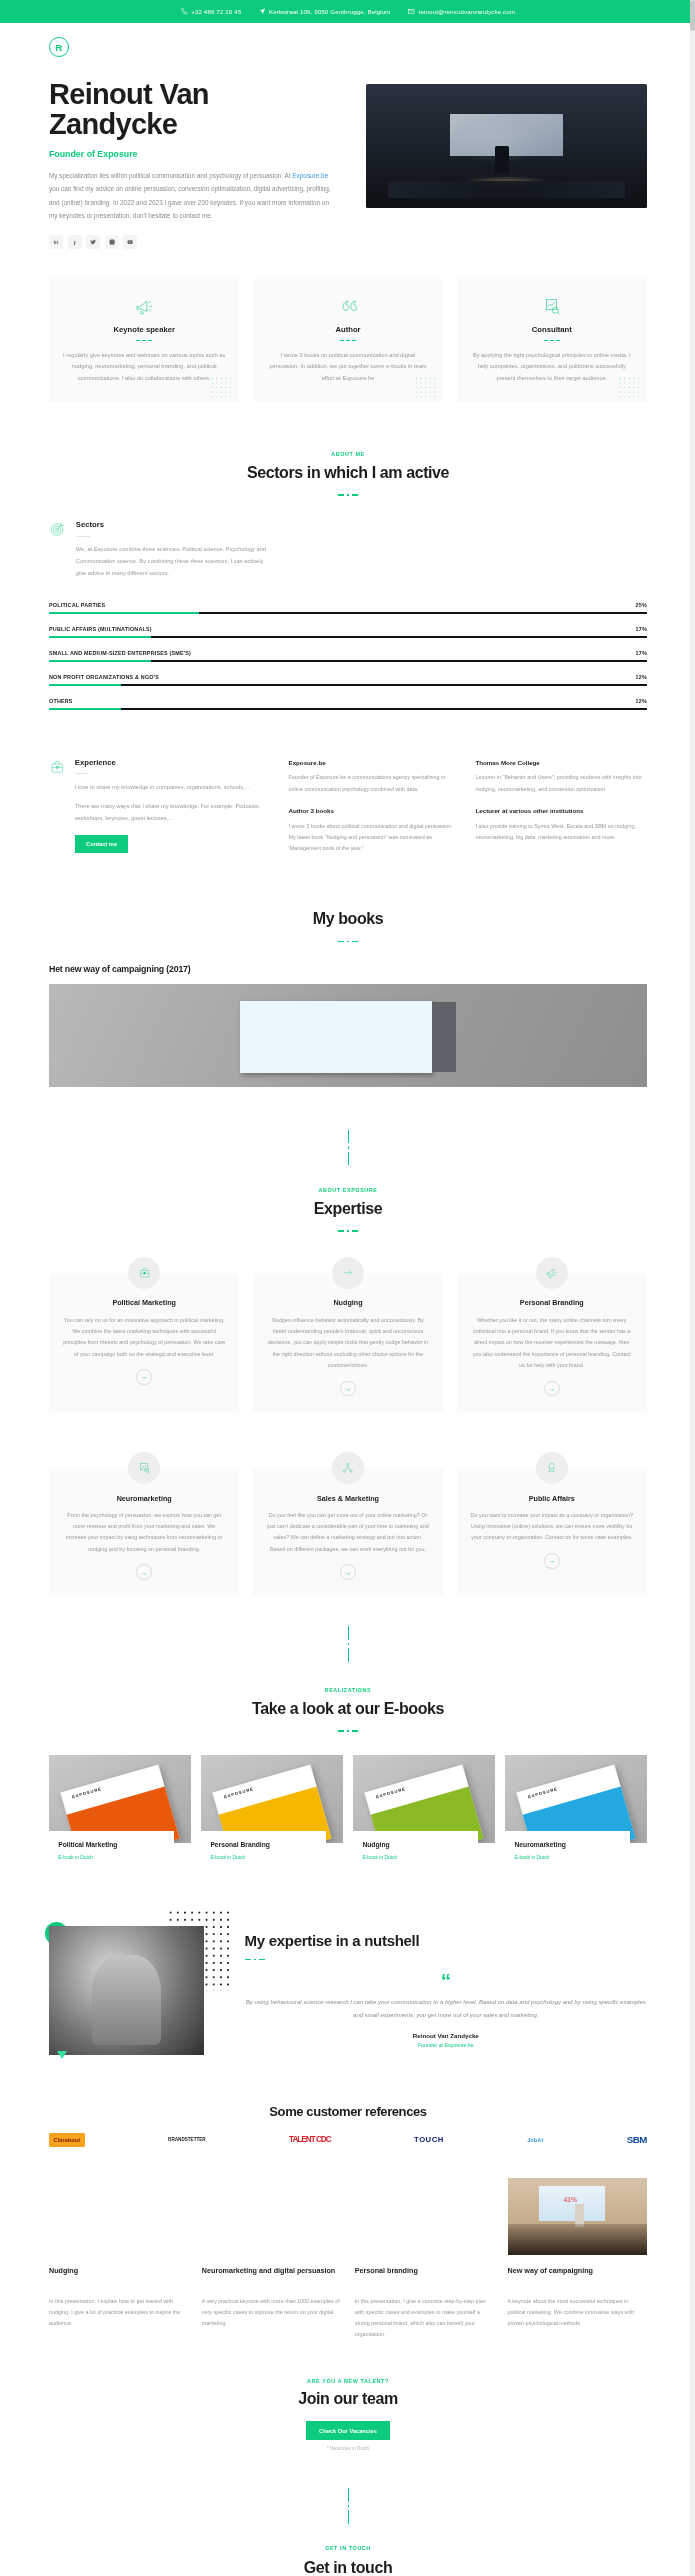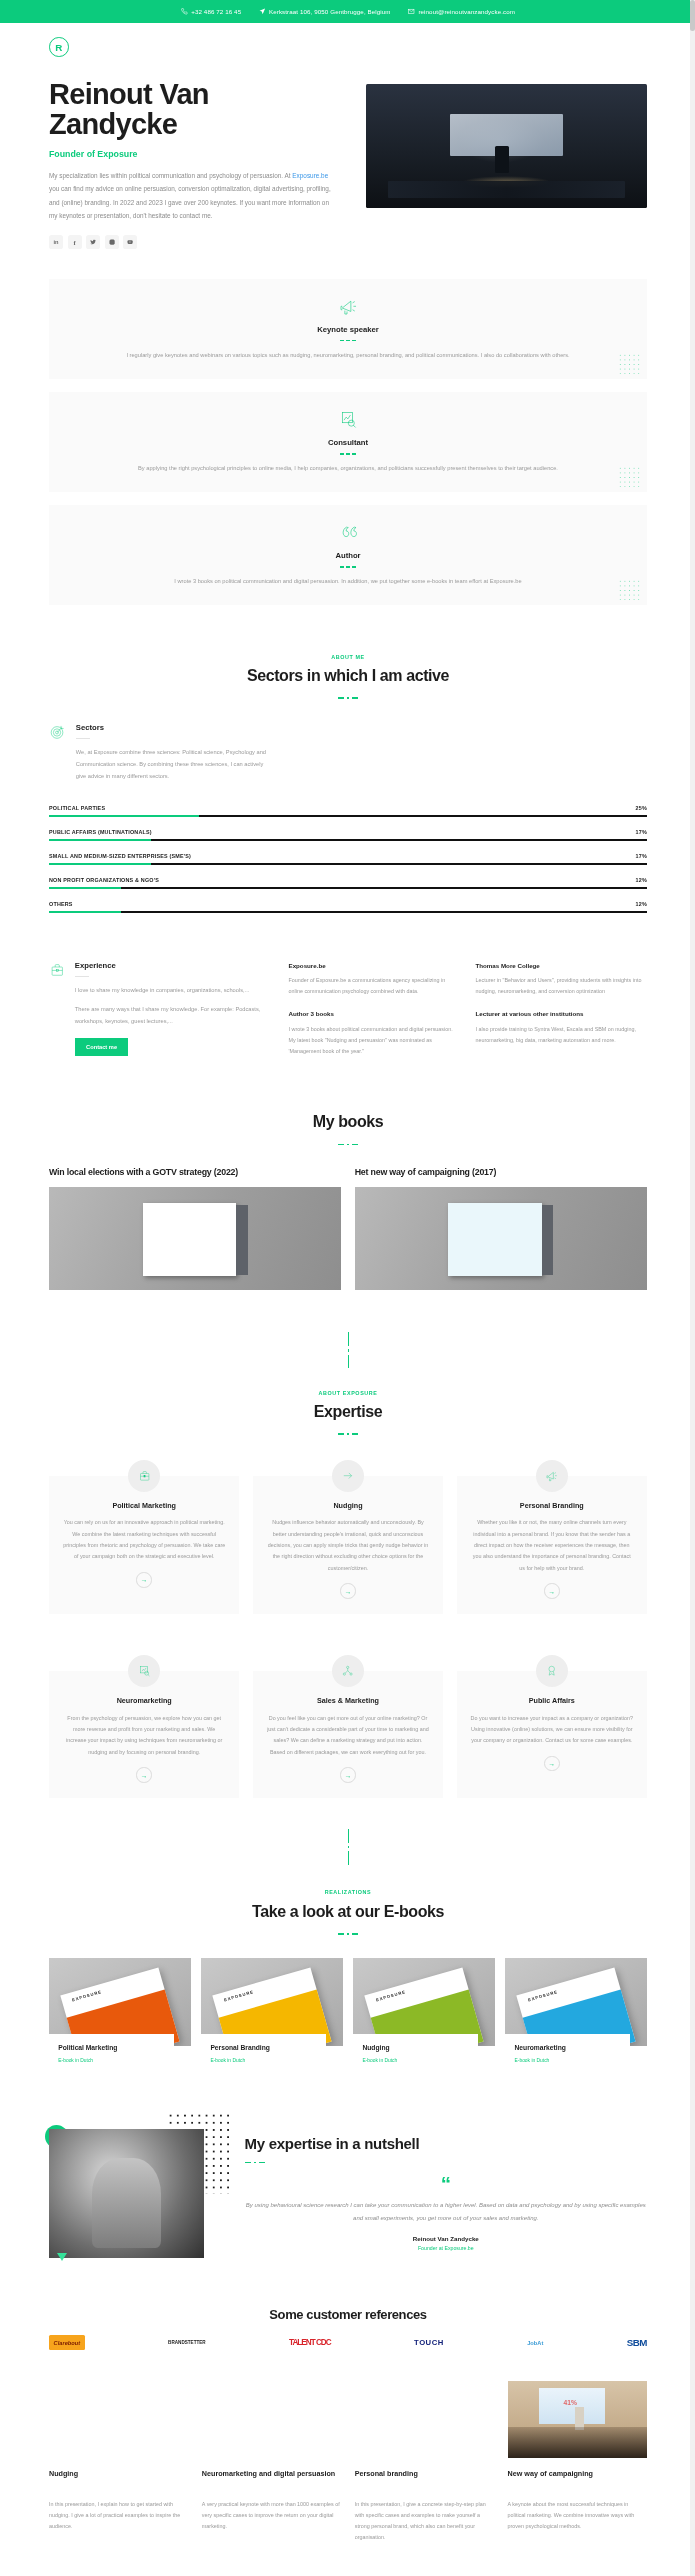--- a/index.html
+++ b/index.html
@@ -64,21 +64,21 @@
     position:absolute; left:30%; top:24%; width:40%; height:34%;
     background: linear-gradient(160deg,#cfd8e2,#9fb0c2); border-radius:1px; opacity:.85;
   }
   .hp-person { position:absolute; left:46%; top:50%; width:5%; height:22%; background:#0d1218; border-radius:1.5px; }
   .hp-row { position:absolute; left:8%; bottom:8%; width:84%; height:14%;
     background: linear-gradient(90deg,#1b222c,#12171e,#1b222c); opacity:.9; border-radius:1px;}
   .hp-glow { position:absolute; left:34%; bottom:16%; width:32%; height:10%;
     background: radial-gradient(ellipse at center, rgba(255,220,150,.35), transparent 70%); }
 
   
-  .roles { display: flex; gap: 13.4px; padding: 17.5px 0 27px; flex-direction: column; }
+  .roles { display: flex; gap: 13.4px; padding: 17.5px 0 27px; }
   .role {
     flex: 1; background: #fafafa; padding: 15.5px 13.4px 17.5px; text-align: center;
     position: relative; overflow: hidden;
   }
   .role-ico { height: 23px; display: flex; align-items: center; justify-content: center; margin-bottom: 7.2px; }
   .role-ico svg { width: 20.6px; height: 20.6px; stroke: #0ccb7d; fill: none; stroke-width: 1.4; }
   .role h3 { font-size: 7.7px; font-weight: 700; color: #1d1d1d; margin-bottom: 6.2px; }
   .role .dash { display:flex; justify-content:center; gap:2.1px; margin-bottom: 8.2px; }
   .role .dash i { width: 4.1px; height: 1.5px; background: #0ccb7d; display:block; }
   .role p { font-size: 5.7px; line-height: 2.05; color: #9a9a9a; }
@@ -344,49 +344,49 @@
           <i></i>
           <i></i>
           <i></i>
         </div>
       <p>I regularly give keynotes and webinars on various topics such as nudging, neuromarketing, personal branding, and political communications. I also do collaborations with others.</p>
       <div class="dots-br"></div>
     </div>
     <div class="role">
       <div class="role-ico">
         <svg viewBox="0 0 48 48">
+            <path d="M20 12c-5 2-8 7-8 13 0 5 3 9 7 9s6-3 6-7-3-6-6-6c0-4 2-7 5-8l-4-1z"></path>
+            <path d="M38 12c-5 2-8 7-8 13 0 5 3 9 7 9s6-3 6-7-3-6-6-6c0-4 2-7 5-8l-4-1z"></path>
+          </svg>
+      </div>
+      <h3>Author</h3>
+      <div class="dash">
+          <i></i>
+          <i></i>
+          <i></i>
+        </div>
+      <p>I wrote 3 books on political communication and digital persuasion. In addition, we put together some e-books in team effort at Exposure.be</p>
+      <div class="dots-br"></div>
+    </div>
+    <div class="role">
+      <div class="role-ico">
+        <svg viewBox="0 0 48 48">
             <rect x="10" y="8" width="24" height="24"></rect>
             <path d="M14 26l5-7 4 4 6-9"></path>
             <circle cx="31" cy="33" r="7"></circle>
             <path d="m36 38 5 5"></path>
           </svg>
       </div>
       <h3>Consultant</h3>
       <div class="dash">
           <i></i>
           <i></i>
           <i></i>
         </div>
       <p>By applying the right psychological principles to online media, I help companies, organizations, and politicians successfully present themselves to their target audience.</p>
-      <div class="dots-br"></div>
-    </div>
-    <div class="role">
-      <div class="role-ico">
-        <svg viewBox="0 0 48 48">
-            <path d="M20 12c-5 2-8 7-8 13 0 5 3 9 7 9s6-3 6-7-3-6-6-6c0-4 2-7 5-8l-4-1z"></path>
-            <path d="M38 12c-5 2-8 7-8 13 0 5 3 9 7 9s6-3 6-7-3-6-6-6c0-4 2-7 5-8l-4-1z"></path>
-          </svg>
-      </div>
-      <h3>Author</h3>
-      <div class="dash">
-          <i></i>
-          <i></i>
-          <i></i>
-        </div>
-      <p>I wrote 3 books on political communication and digital persuasion. In addition, we put together some e-books in team effort at Exposure.be</p>
       <div class="dots-br"></div>
     </div>
   </section>
 
   <section class="sectors-wrap">
     <div class="sec-kicker">ABOUT ME</div>
     <h2 class="sec-title">Sectors in which I am active</h2>
     <div class="sec-dash">
         <i></i>
         <i></i>
@@ -496,28 +496,20 @@
 
   <section class="books-wrap">
     <h2 class="sec-title">My books</h2>
     <div class="sec-dash">
         <i></i>
         <i></i>
         <i></i>
       </div>
     <div class="books">
       <div class="book">
-        <h3>Win local elections with a GOTV strategy (2022)</h3>
-        <div class="book-img">
-          <div class="bk-cover bk2"></div>
-          <div class="bk-spine"></div>
-        </div>
-        <div class="book-note"></div>
-      </div>
-      <div class="book">
         <h3>Het new way of campaigning (2017)</h3>
         <div class="book-img">
           <div class="bk-cover bk3"></div>
           <div class="bk-spine"></div>
         </div>
         <div class="book-note"></div>
       </div>
     </div>
   </section>
 

